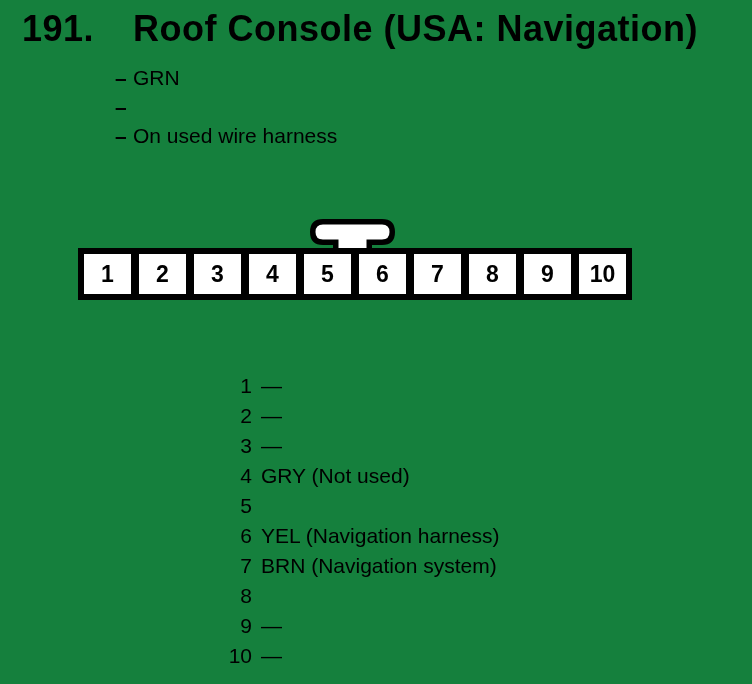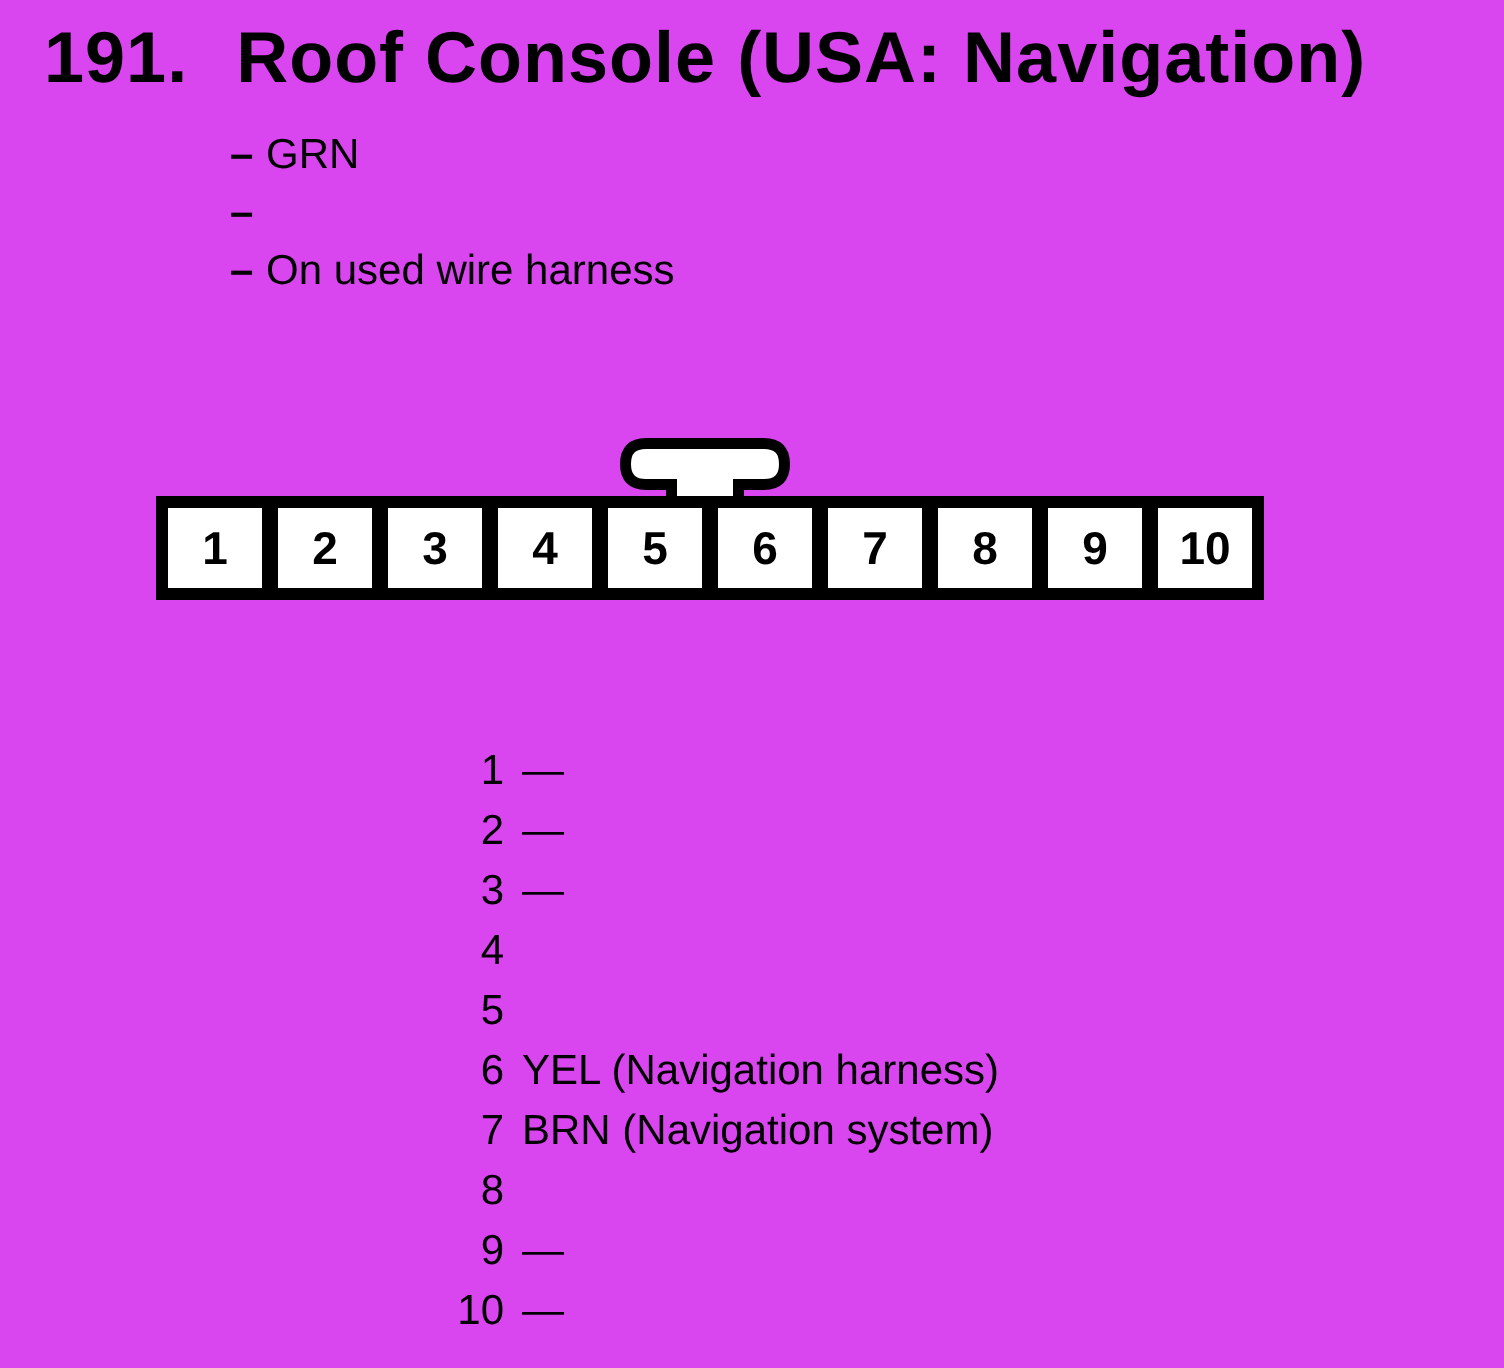--- a/index.html
+++ b/index.html
@@ -4,40 +4,40 @@
 <style>
   html, body {
     margin: 0;
     padding: 0;
     background: #ffffff;
   }
   .page {
     position: relative;
     width: 752px;
     height: 684px;
-    background: #d946ef;
+    background: #15803d;
     color: #000000;
     font-family: "Liberation Sans", sans-serif;
     overflow: hidden;
   }
 
   
   .title {
     position: absolute;
     left: 22px;
     top: 8px;
     display: flex;
     align-items: baseline;
     font-size: 36px;
     font-weight: 700;
     letter-spacing: 0.5px;
     white-space: nowrap;
   }
   .title .title-text {
-    margin-left: 24px;
+    margin-left: 39px;
   }
 
   
   .bullets {
     position: absolute;
     left: 115px;
     top: 63px;
     font-size: 21px;
     font-weight: 400;
   }
@@ -176,20 +176,21 @@
     <div class="pin-row">
       <span class="pin-num">2</span>
       <span class="pin-val">—</span>
     </div>
     <div class="pin-row">
       <span class="pin-num">3</span>
       <span class="pin-val">—</span>
     </div>
     <div class="pin-row">
       <span class="pin-num">4</span>
+      <span class="pin-val">GRY (Not used)</span>
     </div>
     <div class="pin-row">
       <span class="pin-num">5</span>
     </div>
     <div class="pin-row">
       <span class="pin-num">6</span>
       <span class="pin-val">YEL (Navigation harness)</span>
     </div>
     <div class="pin-row">
       <span class="pin-num">7</span>

